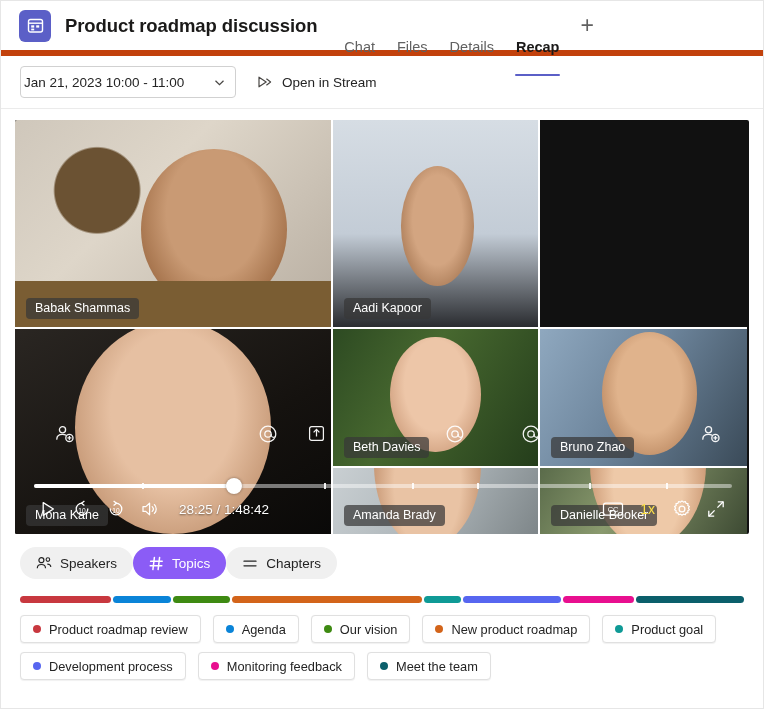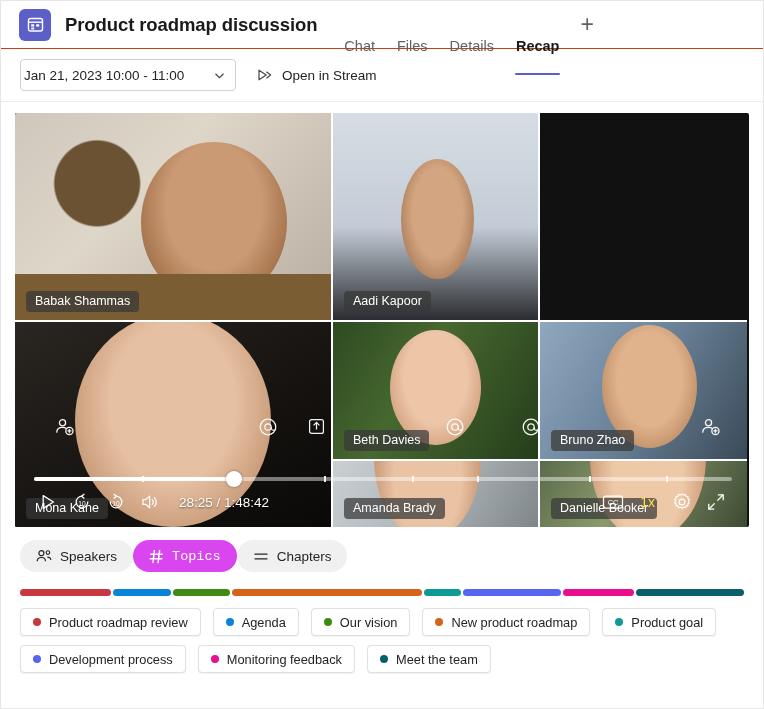--- a/index.html
+++ b/index.html
@@ -11,25 +11,25 @@
   }
   .app {
     position: relative;
     width: 764px; height: 709px;
     background: #ffffff;
     border: 1px solid #e6e6e6;
   }
 
   
   .header {
-    height: 48px;
+    height: 55px;
     display: flex;
     align-items: center;
     padding: 0 0 0 18px;
-    border-bottom: 1px solid #c2410c;
+    border-bottom: 6px solid #c2410c;
     background: #fff;
     position: relative;
     text-align: right;
   }
   .app-icon {
     width: 32px; height: 32px;
     border-radius: 6px;
     background: #5b5fc7;
     display: flex; align-items: center; justify-content: center;
     flex: 0 0 auto;
@@ -251,21 +251,21 @@
     border-radius: 16px;
     background: #f0f0f0;
     display: flex;
     align-items: center;
     padding: 0 16px;
     font-size: 13.5px;
     color: #242424;
     cursor: pointer;
     white-space: nowrap;
   }
-  .pill.sel { background: #d946ef; color: #ffffff; font-family: Liberation Mono, monospace; }
+  .pill.sel { background: #8b5cf6; color: #ffffff; }
   .pill .pic { margin-right: 8px; display: flex; align-items: center; }
 
   
   .timeline {
     margin: 17px 19px 0 19px;
     height: 7px;
     display: flex;
     gap: 2px;
   }
   .seg { height: 7px; border-radius: 4px; }

